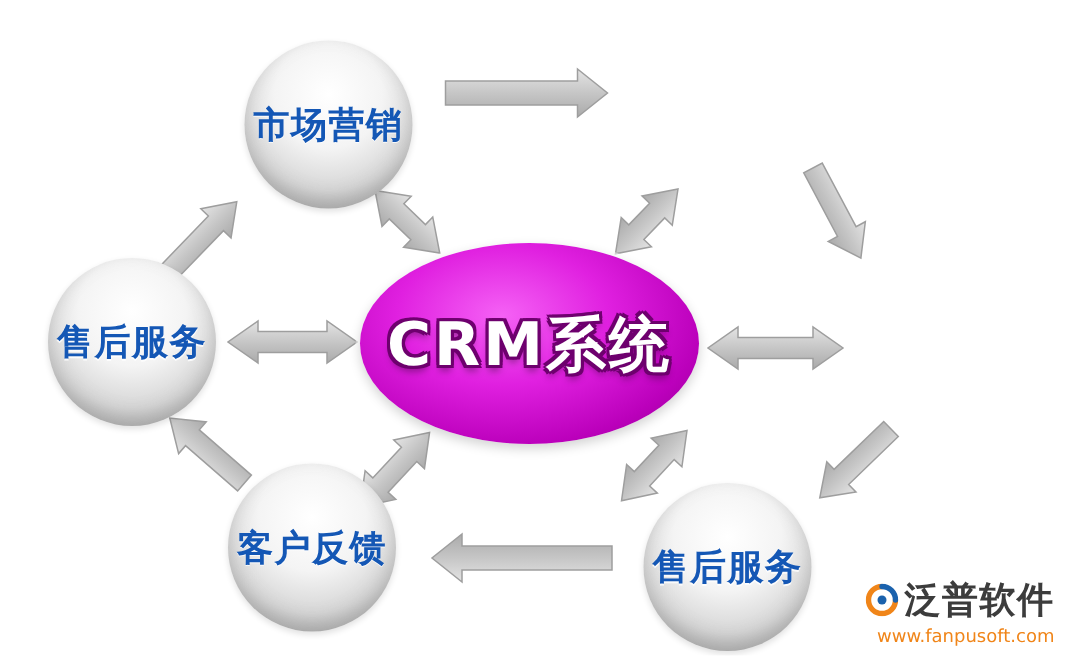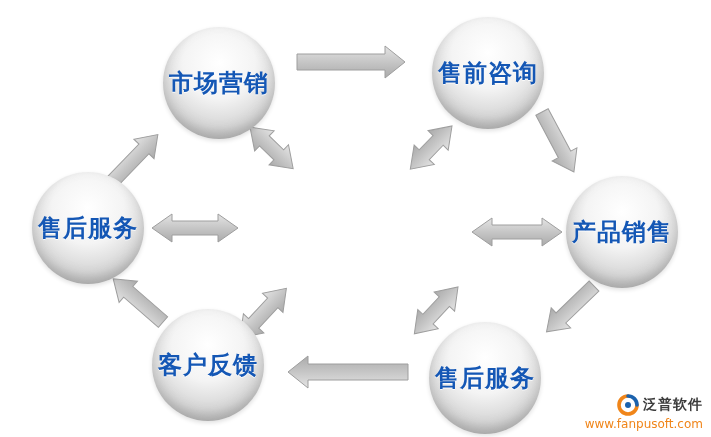--- a/index.html
+++ b/index.html
@@ -52,21 +52,21 @@
       2px 0 0 #6e006e, -2px 0 0 #6e006e,
       0 4px 5px rgba(0,0,0,.35);
   }
 
   .watermark {
     position: absolute;
     right: 8px; bottom: 6px;
     text-align: right;
   }
   .wm-row { display: flex; align-items: center; justify-content: flex-end; gap: 4px; }
-  .wm-brand { font-size: 14px; font-weight: bold; color: #3c3c3c; letter-spacing: 1px; }
+  .wm-brand { font-size: 24px; font-weight: bold; color: #3c3c3c; letter-spacing: 1px; }
   .wm-url { font-size: 12px; color: #f08519; margin-top: 1px; }
 </style>
 </head>
 <body>
 
 <div class="stage">
 
   <svg class="arrows" width="711" height="437" viewBox="0 0 711 437">
     <defs>
       <linearGradient id="arrowGrad" x1="0" y1="0" x2="0" y2="1">
@@ -111,36 +111,33 @@
       <polygon points="20,-7 48,-7 48,-14 68,0 48,14 48,7 20,7 20,14 0,0 20,-14" fill="url(#arrowGrad)" stroke="#9e9e9e" stroke-width="1"></polygon>
     </g>
     <g transform="translate(152,228)">
       <polygon points="20,-7 66,-7 66,-14 86,0 66,14 66,7 20,7 20,14 0,0 20,-14" fill="url(#arrowGrad)" stroke="#9e9e9e" stroke-width="1"></polygon>
     </g>
   </svg>
 
   <div class="node" style="left:163px; top:27px;">
     <span class="node-label">市场营销</span>
   </div>
-  <div class="node" style="left:432px; top:17px;">
-    <span class="node-label">售前咨询</span>
-  </div>
   <div class="node" style="left:32px; top:172px;">
     <span class="node-label">售后服务</span>
-  </div>
-  <div class="node" style="left:566px; top:176px;">
-    <span class="node-label">产品销售</span>
   </div>
   <div class="node" style="left:429px; top:322px;">
     <span class="node-label">售后服务</span>
   </div>
   <div class="node" style="left:152px; top:309px;">
     <span class="node-label">客户反馈</span>
   </div>
 
+  <div class="center-ellipse">
+    <span class="center-label">CRM系统</span>
+  </div>
 
   <div class="watermark">
     <div class="wm-row">
       <svg width="22" height="22" viewBox="0 0 22 22">
         <path d="M 11 2 A 9 9 0 1 0 20 11" fill="none" stroke="#f08519" stroke-width="3.6" stroke-linecap="round"></path>
         <path d="M 20 11 A 9 9 0 0 0 11 2" fill="none" stroke="#1b62ad" stroke-width="3.6" stroke-linecap="round"></path>
         <circle cx="11" cy="11" r="3" fill="#1b62ad"></circle>
       </svg>
       <span class="wm-brand">泛普软件</span>
     </div>

